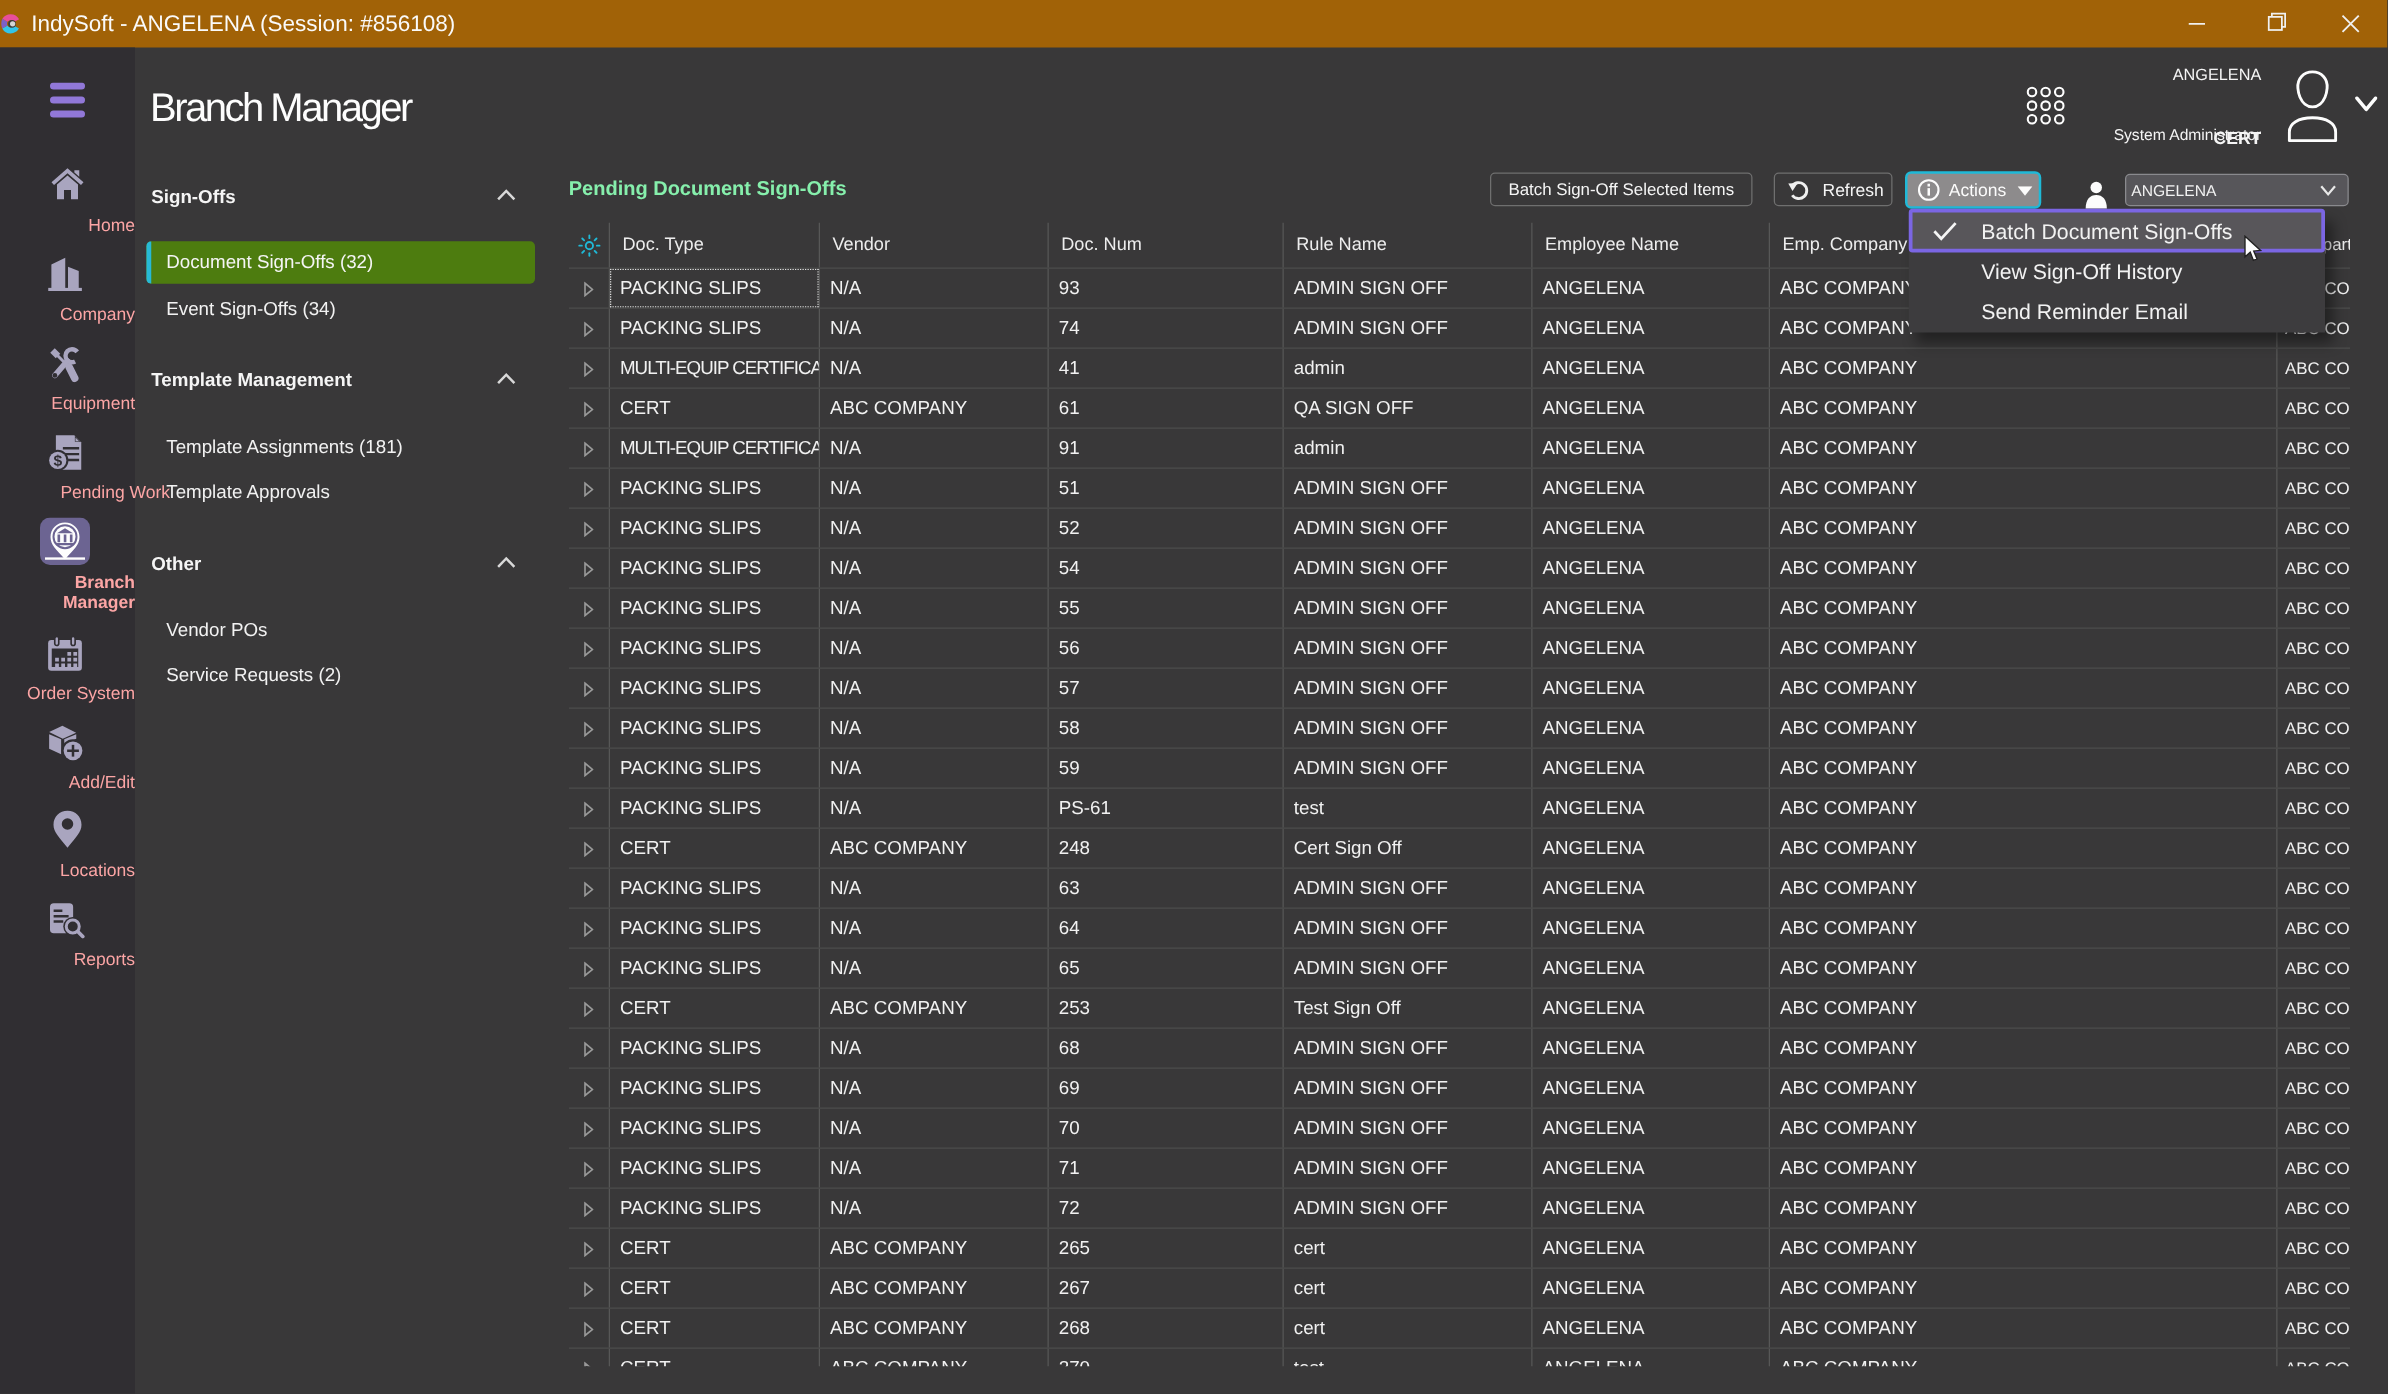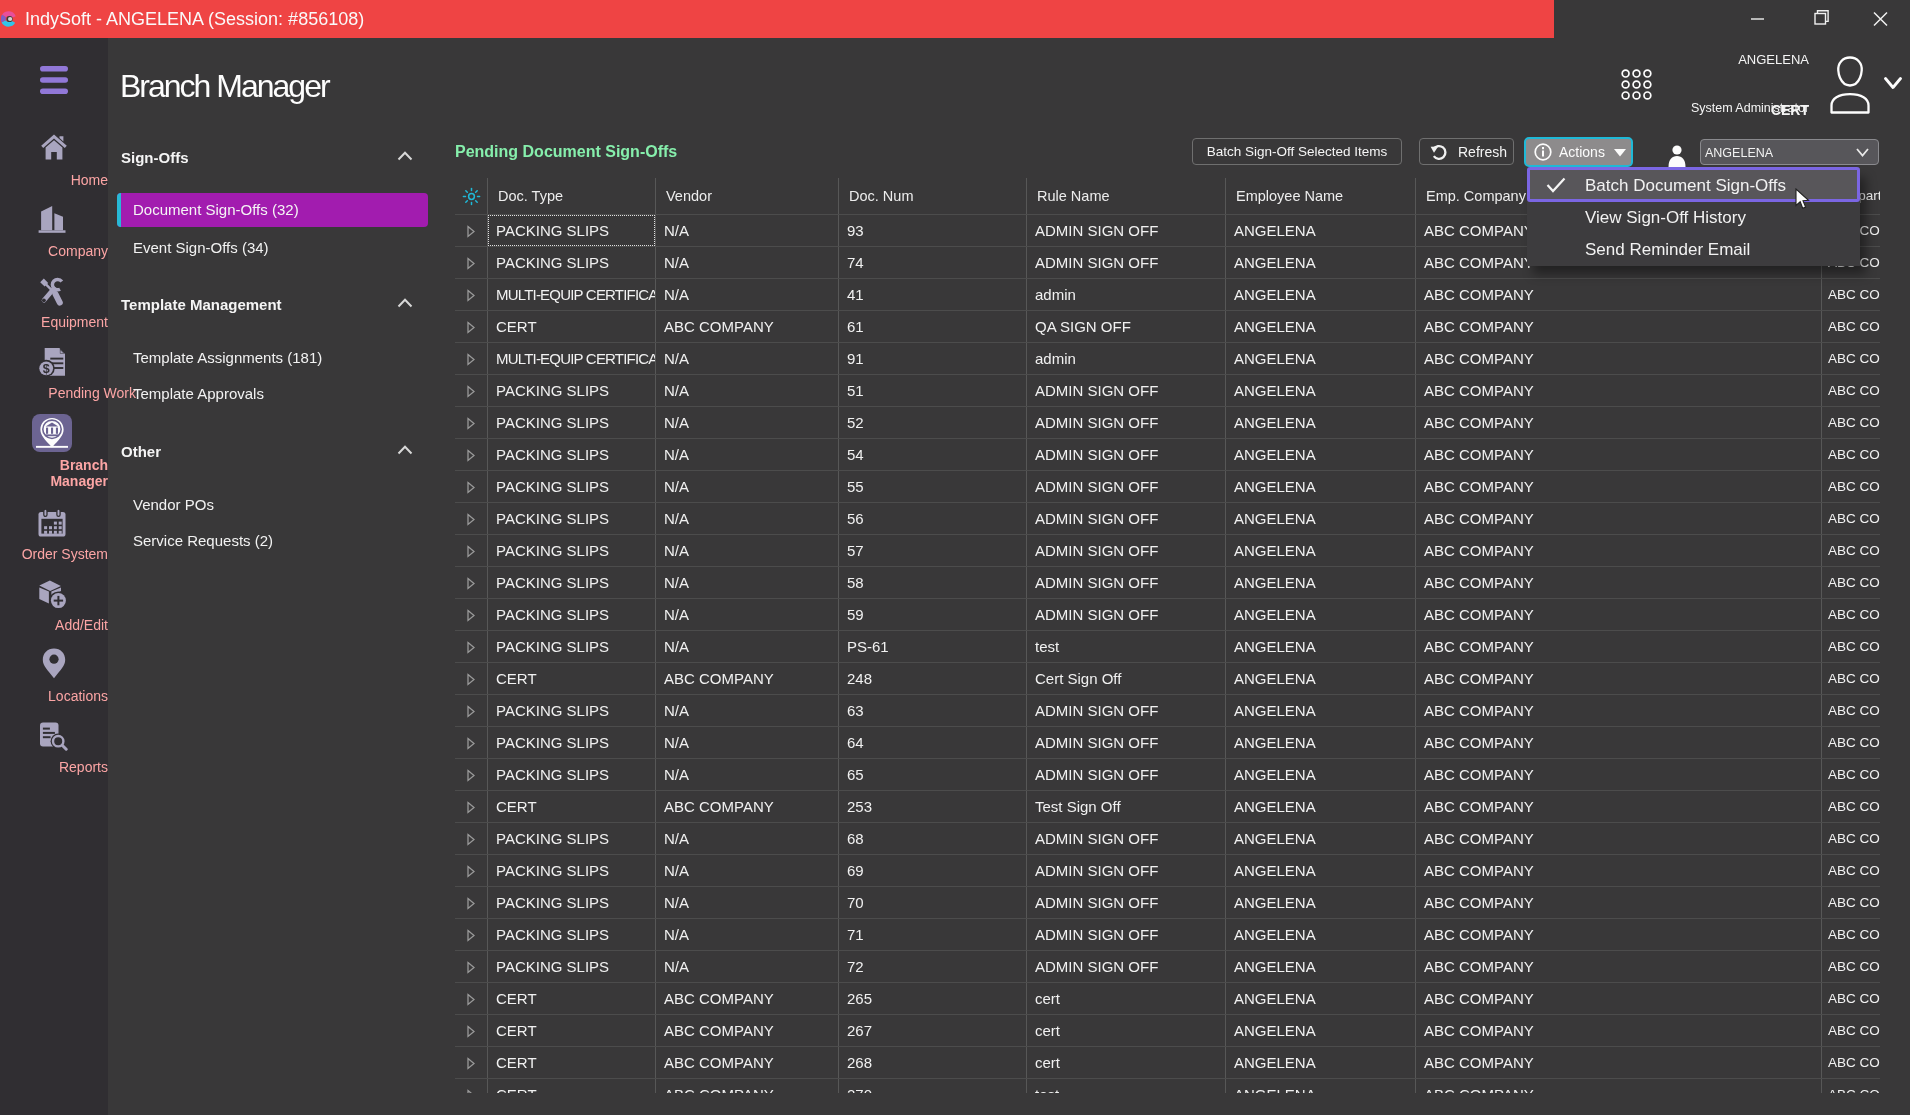--- a/index.html
+++ b/index.html
@@ -1,31 +1,31 @@
 <!DOCTYPE html>
 <html><head>
 <meta charset="utf-8">
 <style>
   * { margin:0; padding:0; box-sizing:border-box; }
   html,body { width:1910px; height:1115px; overflow:hidden; }
   body { font-family:"Liberation Sans", sans-serif; background:#393839; color:#f0f0f0; position:relative; }
   .abs { position:absolute; }
 
   
-  #titlebar { position:absolute; left:0; top:0; width:1554px; height:38px; background:#ef4444; }
+  #titlebar { position:absolute; left:0; top:0; width:1910px; height:38px; background:#a16207; }
   #titletext { position:absolute; left:25px; top:9px; font-size:18px; color:#fafafa; }
 
   
   #sidebar { position:absolute; left:0; top:38px; width:108px; height:1077px; background:#302e32; }
   .navlabel { position:absolute; width:108px; text-align:right; color:#fca5a5; font-size:14px; left:0; }
 
   
   .sechead { position:absolute; left:121px; font-size:15px; font-weight:bold; color:#f5f5f5; }
   .lpitem  { position:absolute; left:133px; font-size:15px; color:#f2f2f2; }
-  #selitem { position:absolute; left:117px; top:193px; width:311px; height:34px; background:#a21caf; border-radius:4px; overflow:hidden; }
+  #selitem { position:absolute; left:117px; top:193px; width:311px; height:34px; background:#4d7c0f; border-radius:4px; overflow:hidden; }
   #selitem .bar { position:absolute; left:0; top:0; width:4px; height:34px; background:#27b9d6; }
   #selitem .txt { position:absolute; left:16px; top:8px; font-size:15px; color:#f5f5f5; }
   .chev { position:absolute; }
 
   
   #h1 { position:absolute; left:120px; top:68px; font-size:32px; font-weight:400; letter-spacing:-2px; color:#fdfdfd; }
   #tablehead { position:absolute; left:455px; top:143px; font-size:16px; font-weight:bold; color:#86efac; }
 
   
   .btn { position:absolute; height:27px; top:138px; background:#393839; border:1px solid #6f6f6f; border-radius:4px; color:#f5f5f5; font-size:14px; text-align:center; }

